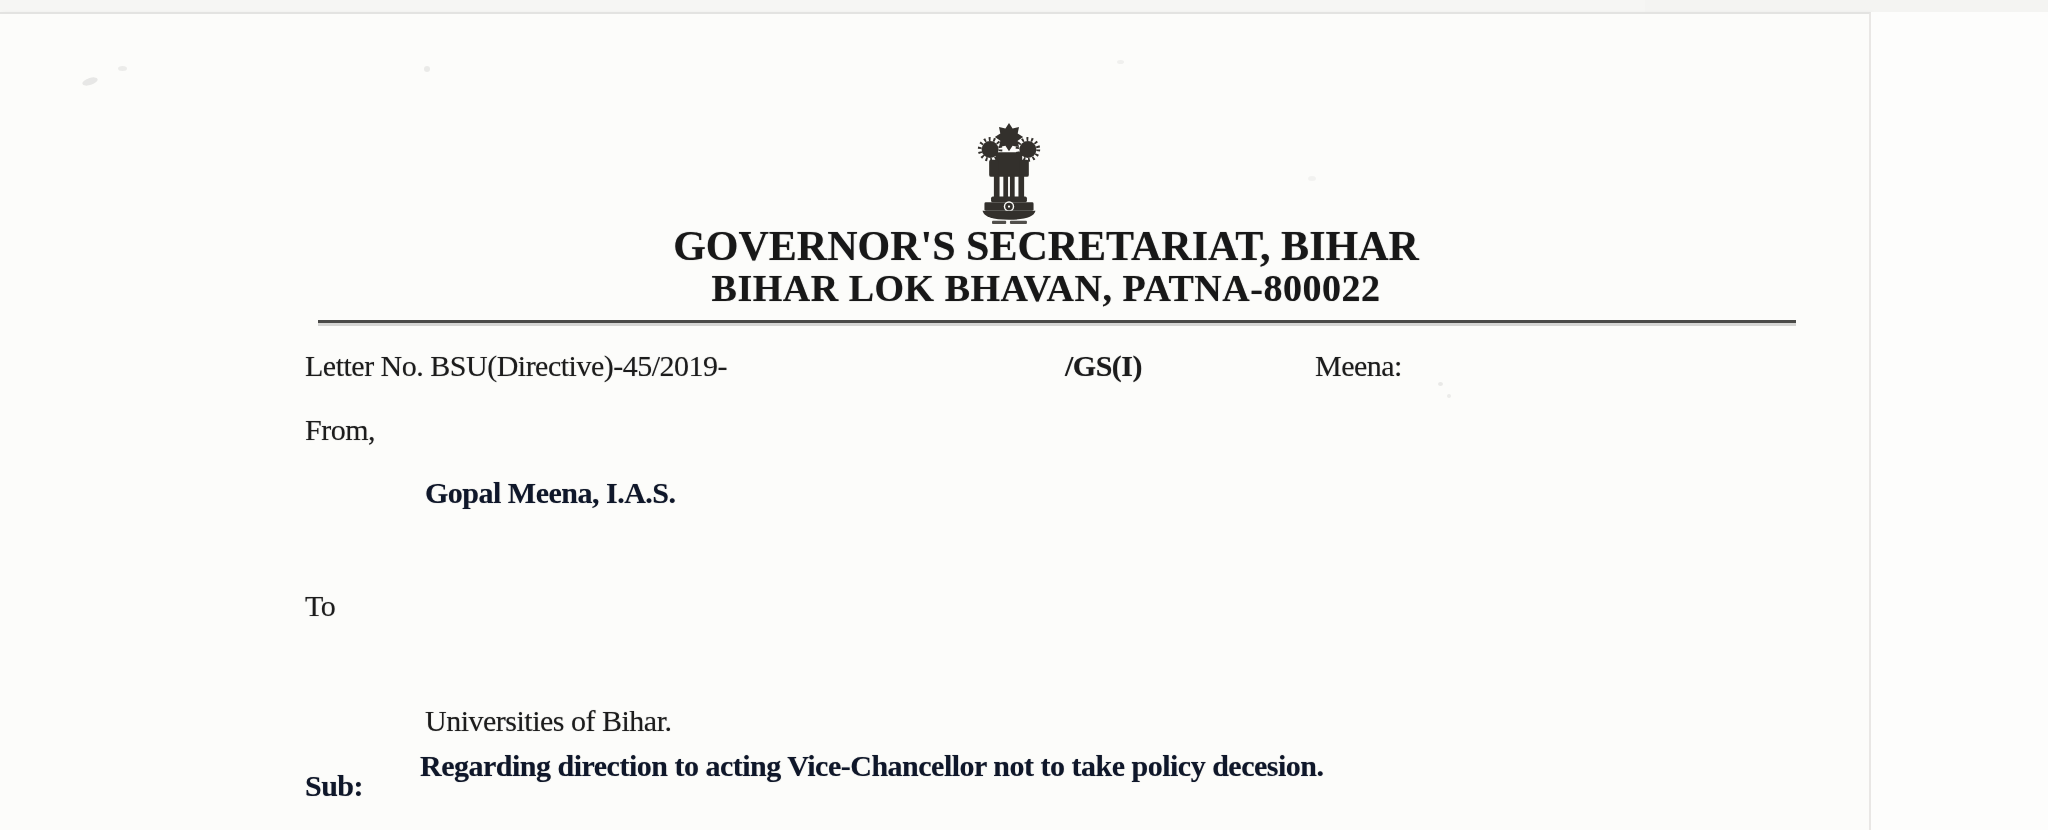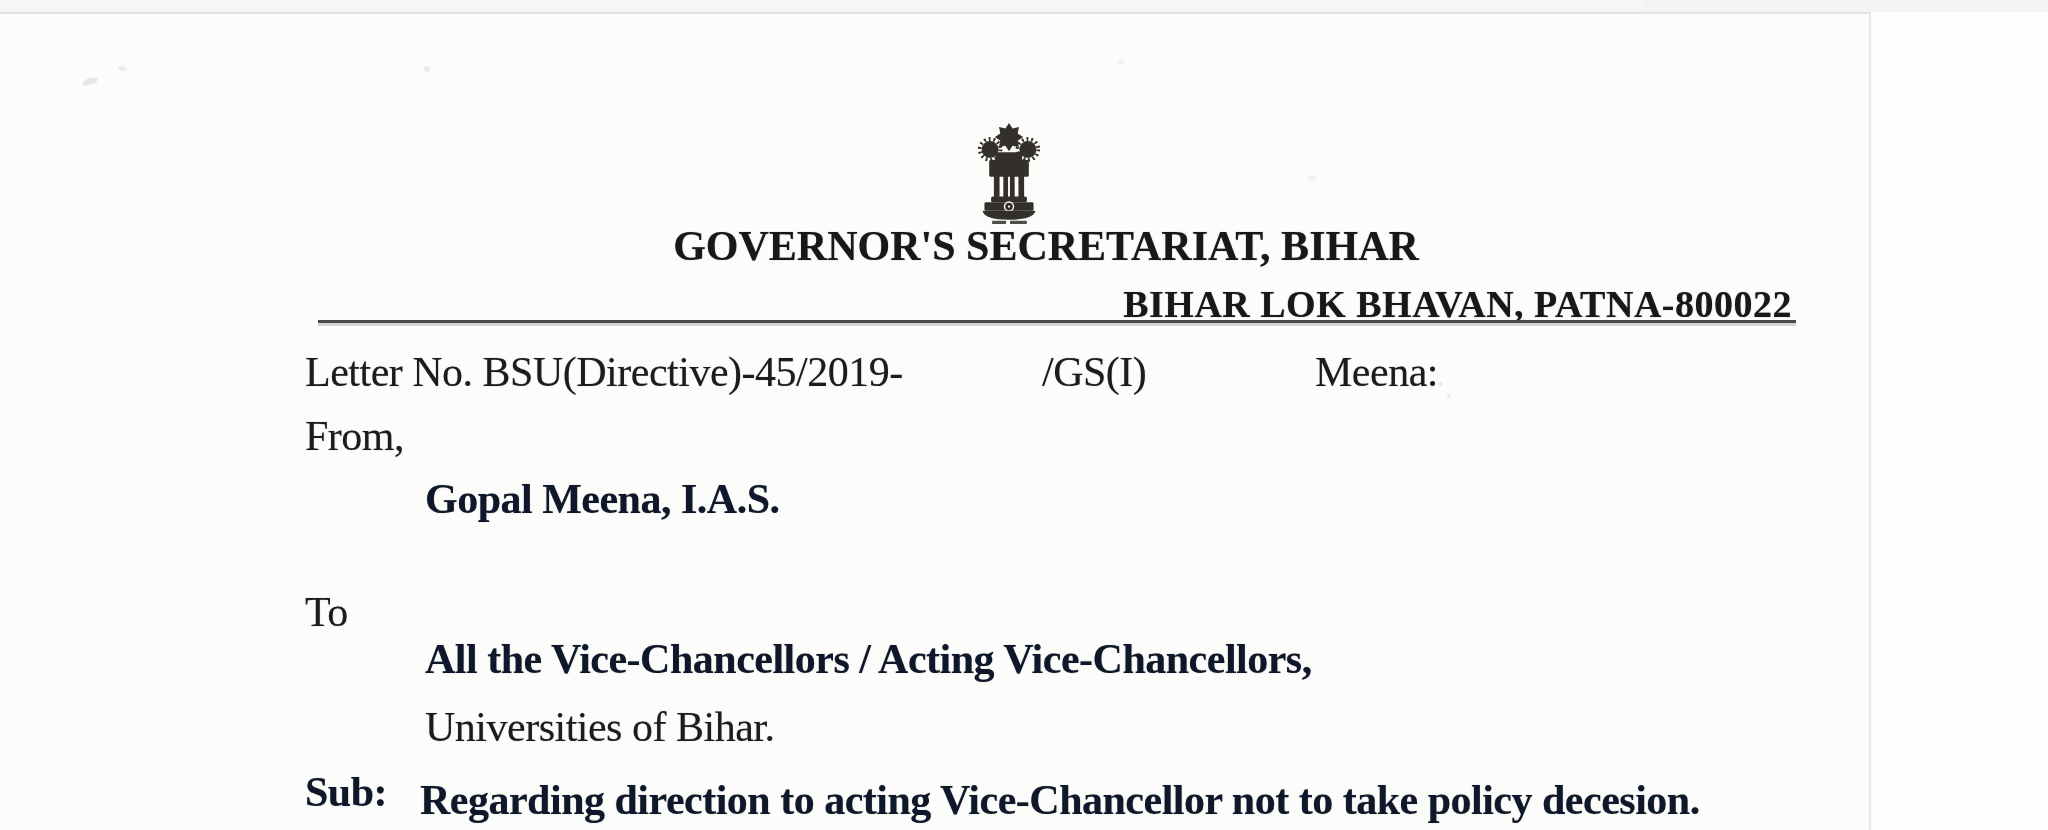--- a/index.html
+++ b/index.html
@@ -18,40 +18,39 @@
     box-shadow:2px 0 4px rgba(0,0,0,0.03);
   }
   
   .scan-right{
     position:absolute;left:1871px;top:12px;width:177px;height:818px;
     background:#fdfdfc;
   }
   .txt{
     position:absolute;
     color:#1c1c1c;
-    font-size:42px;line-height:1.08;
+    font-size:30px;line-height:1.08;
     letter-spacing:-0.5px;
     white-space:nowrap;
     text-shadow:0 0 1px rgba(40,40,40,0.45);
   }
   .b{font-weight:bold;color:#0f172a;}
   .header-block{
     position:absolute;left:300px;top:210px;width:1492px;
     text-align:center;
   }
   .hdr1{
     font-size:42px;font-weight:bold;color:#181818;
     letter-spacing:0px;line-height:1.05;
     text-shadow:0 0 1px rgba(30,30,30,0.55);
   }
   .hdr2{
     font-size:38px;font-weight:bold;color:#181818;
-    letter-spacing:0.5px;line-height:1.1;margin-top:16px;
+    letter-spacing:0.5px;line-height:1.1;margin-top:0;
     text-shadow:0 0 1px rgba(30,30,30,0.55);
-    text-align:right;
   }
   .rule{
     position:absolute;left:318px;top:306px;width:1478px;height:3px;
     background:#4a4a48;
     box-shadow:0 3px 0 rgba(140,140,138,0.35);
   }
   .emblem{
     position:absolute;left:966px;top:108px;width:86px;height:102px;
   }
   .ref-row{position:absolute;left:305px;top:336px;width:1490px;height:52px;}
@@ -102,33 +101,32 @@
 
     <div class="header-block">
       <div class="hdr1">GOVERNOR'S SECRETARIAT, BIHAR</div>
       <div class="hdr2">BIHAR LOK BHAVAN, PATNA-800022</div>
     </div>
 
     <div class="rule"></div>
 
     <div class="ref-row">
       <span class="txt" style="left:0;">Letter No. BSU(Directive)-45/2019-</span>
-      <span class="txt" style="left:737px;">/GS(I)</span>
+      <span class="txt" style="left:760px;font-weight:bold;">/GS(I)</span>
       <span class="txt" style="left:1010px;">Meena:</span>
     </div>
 
     <div class="txt" style="left:305px;top:400px;">From,</div>
     <div class="txt b" style="left:425px;top:463px;">Gopal Meena, I.A.S.</div>
 
     <div class="txt" style="left:305px;top:576px;">To</div>
-    <div class="txt b" style="left:425px;top:623px;">All the Vice-Chancellors / Acting Vice-Chancellors,</div>
     <div class="txt" style="left:425px;top:678px;margin-top:13px;">Universities of Bihar.</div>
 
     <div class="txt b" style="left:305px;top:756px;">Sub:</div>
-    <div class="txt b" style="left:420px;top:764px;text-align:center;">Regarding direction to acting Vice-Chancellor not to take policy decesion.</div>
+    <div class="txt b" style="left:420px;top:736px;text-align:center;">Regarding direction to acting Vice-Chancellor not to take policy decesion.</div>
 
     <div class="speck" style="left:82px;top:64px;width:16px;height:7px;transform:rotate(-18deg);opacity:.6;"></div>
     <div class="speck" style="left:118px;top:52px;width:9px;height:5px;opacity:.45;"></div>
     <div class="speck" style="left:424px;top:52px;width:6px;height:6px;opacity:.5;"></div>
     <div class="speck" style="left:1117px;top:46px;width:7px;height:4px;opacity:.35;"></div>
     <div class="speck" style="left:1438px;top:368px;width:5px;height:4px;opacity:.55;"></div>
     <div class="speck" style="left:1447px;top:380px;width:4px;height:4px;opacity:.45;"></div>
     <div class="speck" style="left:1308px;top:162px;width:8px;height:5px;opacity:.3;"></div>
   </div>
 

